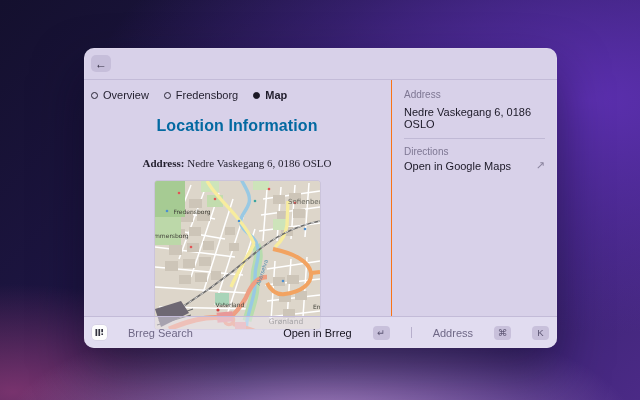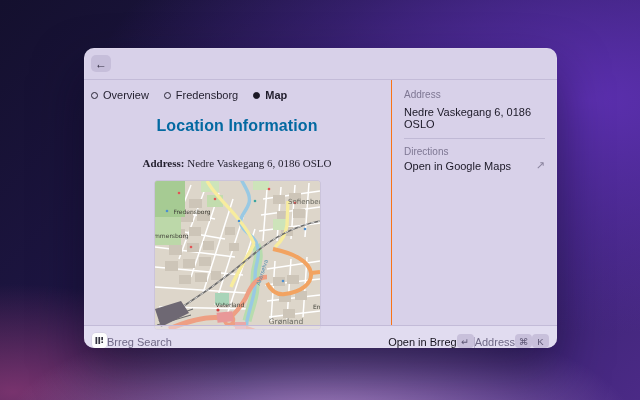--- a/index.html
+++ b/index.html
@@ -47,21 +47,21 @@
   
   .sidebar{ flex:0 0 166px; border-left:1px solid #f97316; padding:9px 12px; font-size:11px; }
   .meta-label{ color:#7e7793; font-size:10px; }
   .meta-value{ color:#1b1826; margin-top:6px; }
   .meta-sep{ height:1px; background:rgba(110,100,140,.22); margin:8px 0 7px; }
   .meta-row{ display:flex; align-items:center; justify-content:space-between; margin-top:2px; }
   .ext-icon{ color:#8b849f; font-size:11px; }
 
   
   .footer{ flex:0 0 23px; border-top:1px solid #c3bbd8; background:rgba(238,233,248,.45);
-    display:flex; align-items:flex-end; padding:0 8px; gap:0; font-size:11px; color:#6f6886; }
+    display:flex; align-items:center; padding:8px 8px; gap:21px; font-size:11px; color:#6f6886; }
   .app-icon{ width:15px; height:15px; border-radius:4px; background:#fdfdfd; display:flex;
     align-items:center; justify-content:center; box-shadow:0 0 0 .5px rgba(0,0,0,.08); }
   .app-name{ color:#6f6886; }
   .spacer{ flex:1; }
   .primary-label{ color:#16131e; font-weight:400; }
   .key-badge{ background:#c8c0db; color:#5e5775; border-radius:4px; height:14px; min-width:17px;
     padding:0 3px; display:flex; align-items:center; justify-content:center; font-size:9.5px; }
   .footer-divider{ width:1px; height:11px; background:#b7afcc; }
   .actions-label{ color:#6f6886; }
 </style>

